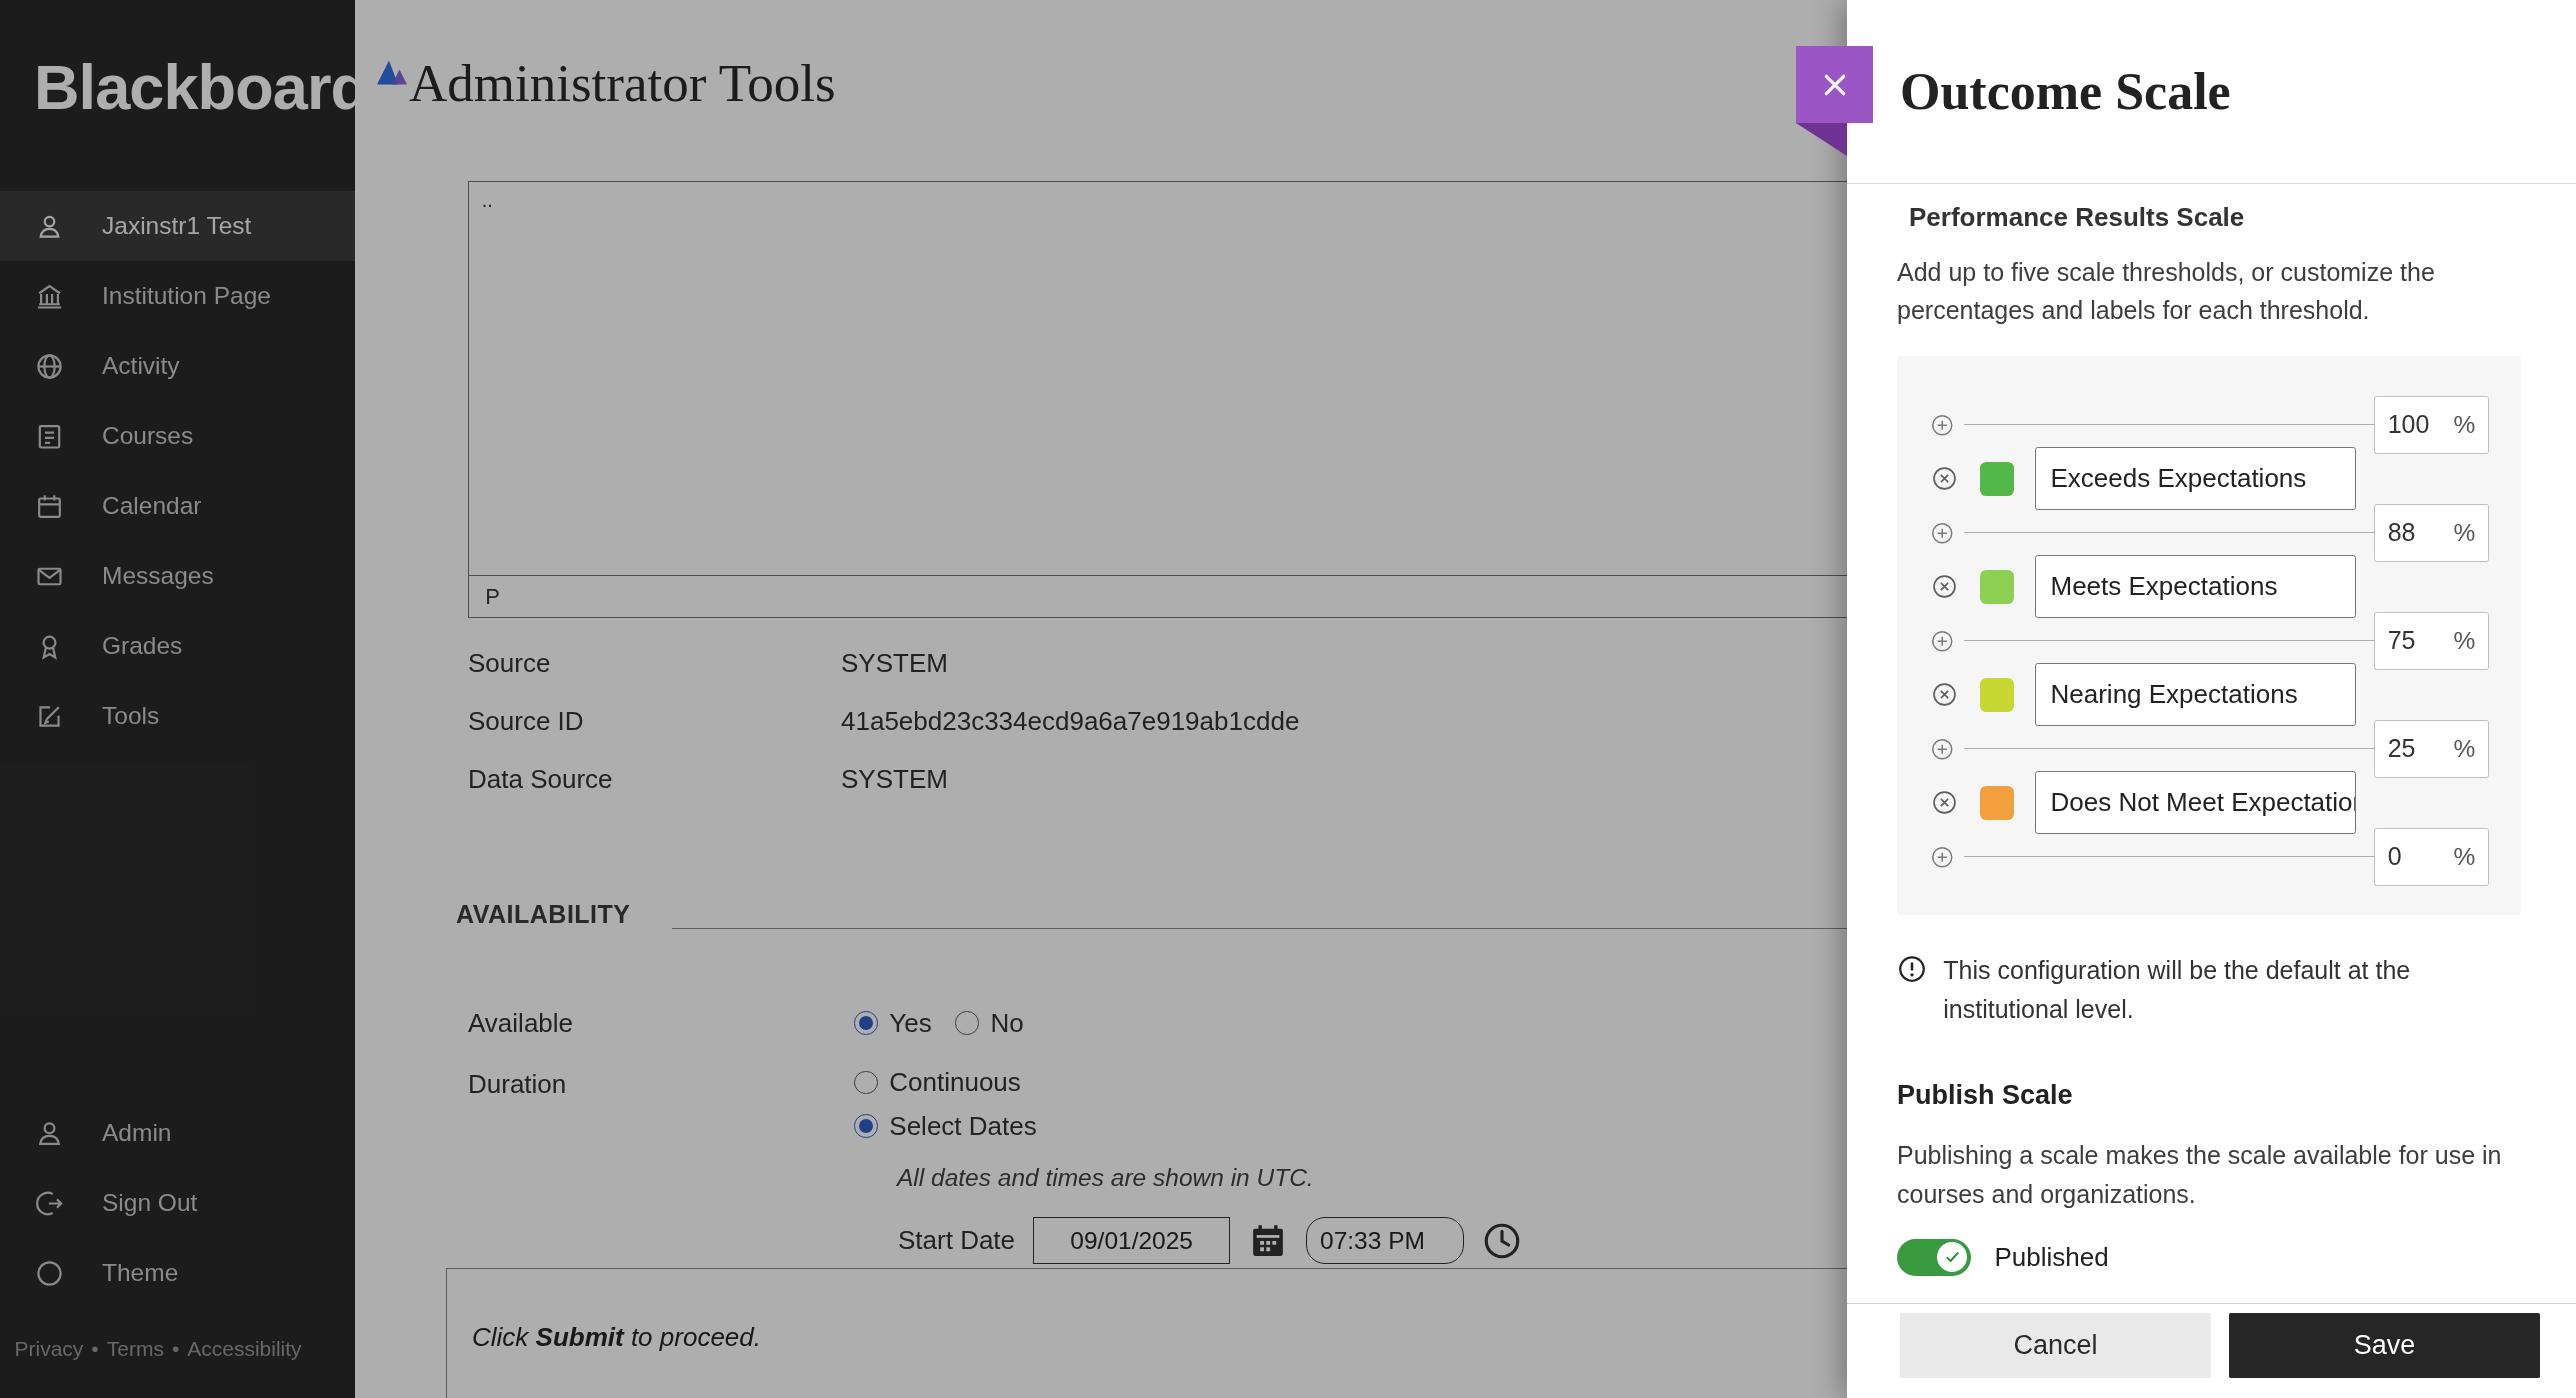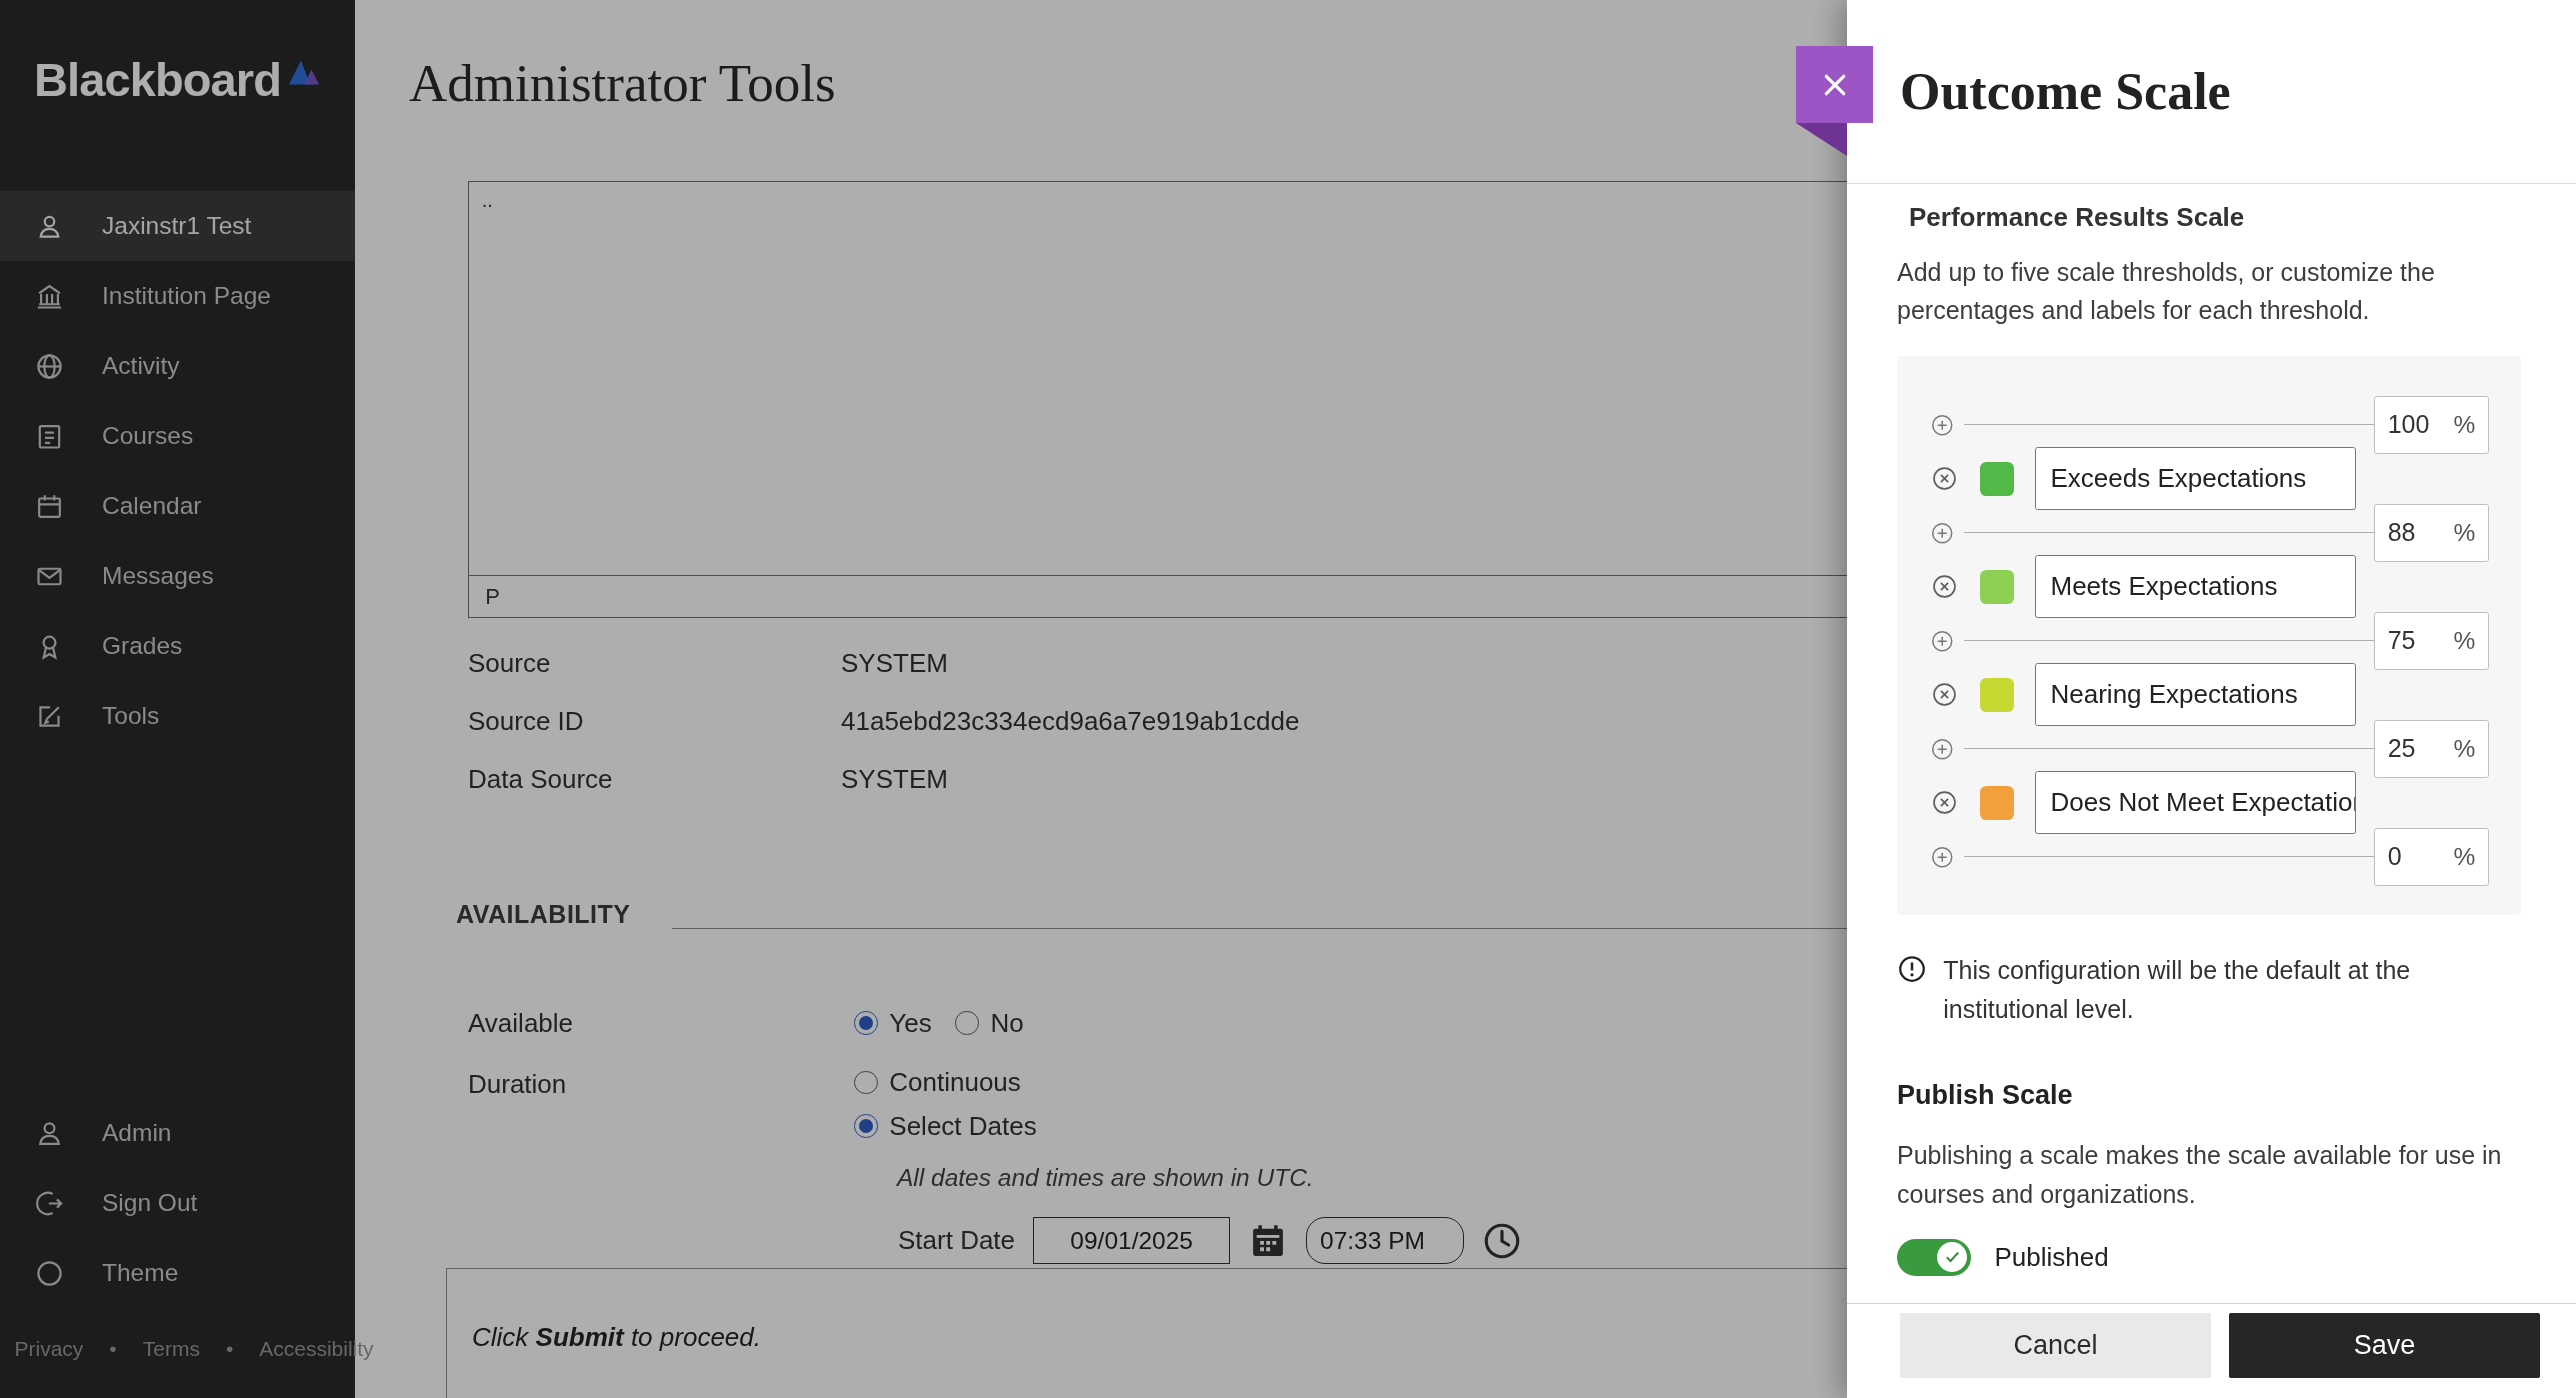--- a/index.html
+++ b/index.html
@@ -12,34 +12,34 @@
     background: #fff;
   }
   .app { position: relative; width: 2576px; height: 1399px; }
 
   
   .sidebar {
     position: absolute; left: 0; top: 0; width: 355px; height: 100%;
     background: #262626; z-index: 10;
   }
   .logo { position: absolute; left: 34px; top: 56px; display: flex; align-items: flex-start; gap: 5.4px; cursor: pointer; }
-  .logo-text { font-size: 47px; font-weight: bold; color: #fff; letter-spacing: -0.9px; line-height: 1; }
+  .logo-text { font-size: 63px; font-weight: bold; color: #fff; letter-spacing: -0.9px; line-height: 1; }
   .nav { position: absolute; top: 191px; left: 0; right: 0; }
   .nav-bottom { position: absolute; top: 1098px; left: 0; right: 0; }
   .nav-item {
     height: 70px; display: flex; align-items: center;
     padding-left: 34px; gap: 37px;
     color: #c9c9c9; font-size: 24.5px; cursor: pointer;
   }
   .nav-item.active { background: #3a3a3a; color: #f2f2f2; }
   .nav-item svg { width: 31px; height: 31px; flex: none; }
   .sidebar-footer {
     position: absolute; left: 14.5px; bottom: 38px;
     font-size: 21px; color: #969696;
-    display: flex; align-items: center; gap: 26px; white-space: nowrap;
+    display: flex; align-items: center; gap: 8px; white-space: nowrap;
   }
   .sidebar-footer a { color: inherit; text-decoration: none; cursor: pointer; }
 
   
   .main { position: absolute; left: 355px; top: 0; width: 2221px; height: 100%; background: #fff; z-index: 1; }
   .page-title {
     position: absolute; left: 54px; top: 53px; margin: 0;
     font-family: "Liberation Serif", serif; font-size: 53px; font-weight: normal; color: #262626;
   }
   .editor {

